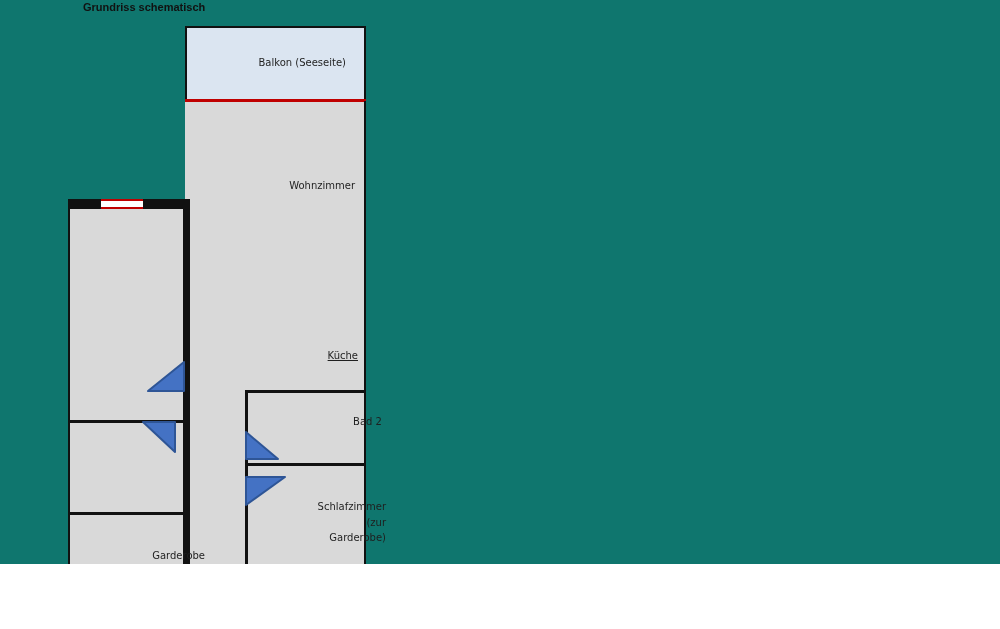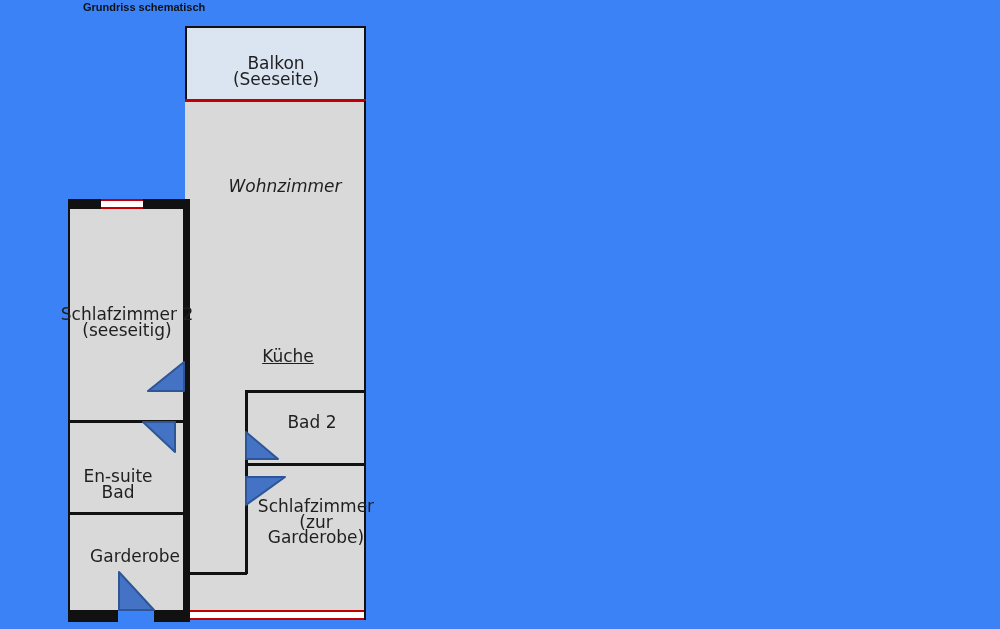--- a/index.html
+++ b/index.html
@@ -1,30 +1,30 @@
 <!DOCTYPE html>
 <html><head>
 <meta charset="utf-8">
 <style>
   html,body{margin:0;padding:0;background:#fff;}
-  .canvas{position:relative;width:1000px;height:629px;background:#3b82f6;overflow:hidden;
+  .canvas{position:relative;width:1000px;height:564px;background:#0f766e;overflow:hidden;
           font-family:"DejaVu Sans",sans-serif;}
   .title{position:absolute;left:83px;top:1px;font:bold 11px "Liberation Sans",sans-serif;color:#111;}
   
   .fill{position:absolute;background:#d9d9d9;}
   .balcony{position:absolute;left:185px;top:26px;width:181px;height:75px;background:#dbe5f1;
            border:2px solid #111;box-sizing:border-box;}
   
   .wall{position:absolute;background:#111;}
   
   .redline{position:absolute;background:#c00000;}
   .win{position:absolute;background:#ffffff;border-top:2px solid #c00000;border-bottom:2px solid #c00000;
        box-sizing:border-box;}
   
-  .lbl{position:absolute;width:140px;text-align:center;font-size:17px;line-height:16px;color:#1f1f1f;}
+  .lbl{position:absolute;width:140px;text-align:right;font-size:10px;line-height:16px;color:#1f1f1f;}
   .lbl span{display:block;}
   .lbl.tight span{line-height:15.5px;}
   .doors{position:absolute;left:0;top:0;width:1000px;height:629px;pointer-events:none;}
 </style>
 </head>
 <body>
 
 <div class="canvas">
 
   <div class="title">Grundriss schematisch</div>
@@ -61,33 +61,25 @@
     <polygon points="148,391 184,391 184,362" fill="#4472c4" stroke="#2e5596" stroke-width="2" stroke-linejoin="round"></polygon>
     <polygon points="143,422 175,422 175,452" fill="#4472c4" stroke="#2e5596" stroke-width="2" stroke-linejoin="round"></polygon>
     <polygon points="246,432 246,459 278,459" fill="#4472c4" stroke="#2e5596" stroke-width="2" stroke-linejoin="round"></polygon>
     <polygon points="246,477 285,477 246,505" fill="#4472c4" stroke="#2e5596" stroke-width="2" stroke-linejoin="round"></polygon>
     <polygon points="119,572 119,610 154,610" fill="#4472c4" stroke="#2e5596" stroke-width="2" stroke-linejoin="round"></polygon>
   </svg>
 
   <div class="lbl" style="left:206px;top:55px;">
     <span>Balkon (Seeseite)</span>
   </div>
-  <div class="lbl" style="left:215px;top:178px;font-style:italic;">
+  <div class="lbl" style="left:215px;top:178px;">
     <span>Wohnzimmer</span>
   </div>
   <div class="lbl" style="left:218px;top:348px;text-decoration:underline;">
     <span>Küche</span>
-  </div>
-  <div class="lbl" style="left:57px;top:306px;">
-    <span>Schlafzimmer 2</span>
-    <span>(seeseitig)</span>
-  </div>
-  <div class="lbl" style="left:48px;top:468px;">
-    <span>En-suite</span>
-    <span>Bad</span>
   </div>
   <div class="lbl" style="left:65px;top:548px;">
     <span>Garderobe</span>
   </div>
   <div class="lbl" style="left:242px;top:414px;">
     <span>Bad 2</span>
   </div>
   <div class="lbl tight" style="left:246px;top:499px;">
     <span>Schlafzimmer</span>
     <span>(zur</span>

